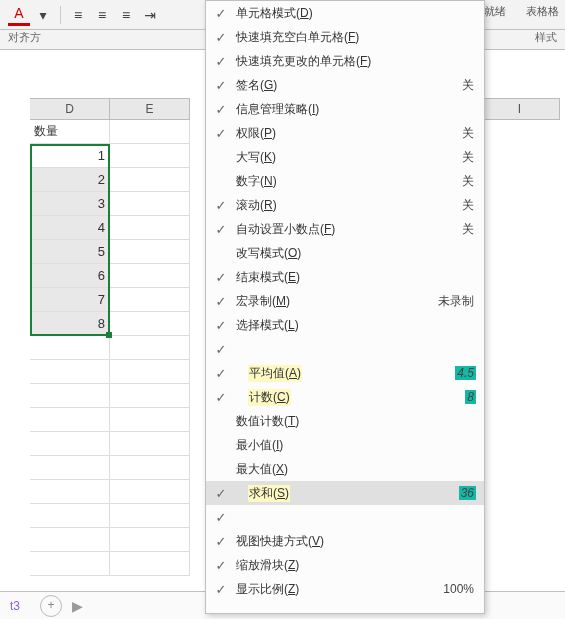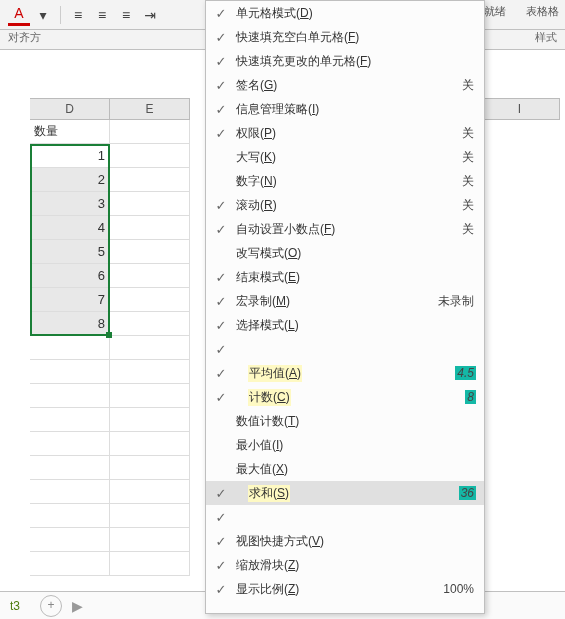--- a/index.html
+++ b/index.html
@@ -158,21 +158,21 @@
     left: 0; bottom: 0;
     height: 28px;
     width: 565px;
     border-top: 1px solid #c0c0c0;
     display: flex;
     align-items: center;
     background: #fafafa;
   }
   .sheet-tab {
     padding: 4px 10px;
-    color: #4d7c0f;
+    color: #8b5cf6;
     font-size: 12px;
   }
   .add-sheet {
     width: 22px; height: 22px;
     border: 1px solid #bbb;
     border-radius: 50%;
     text-align: center;
     line-height: 19px;
     color: #888;
     margin-left: 10px;

